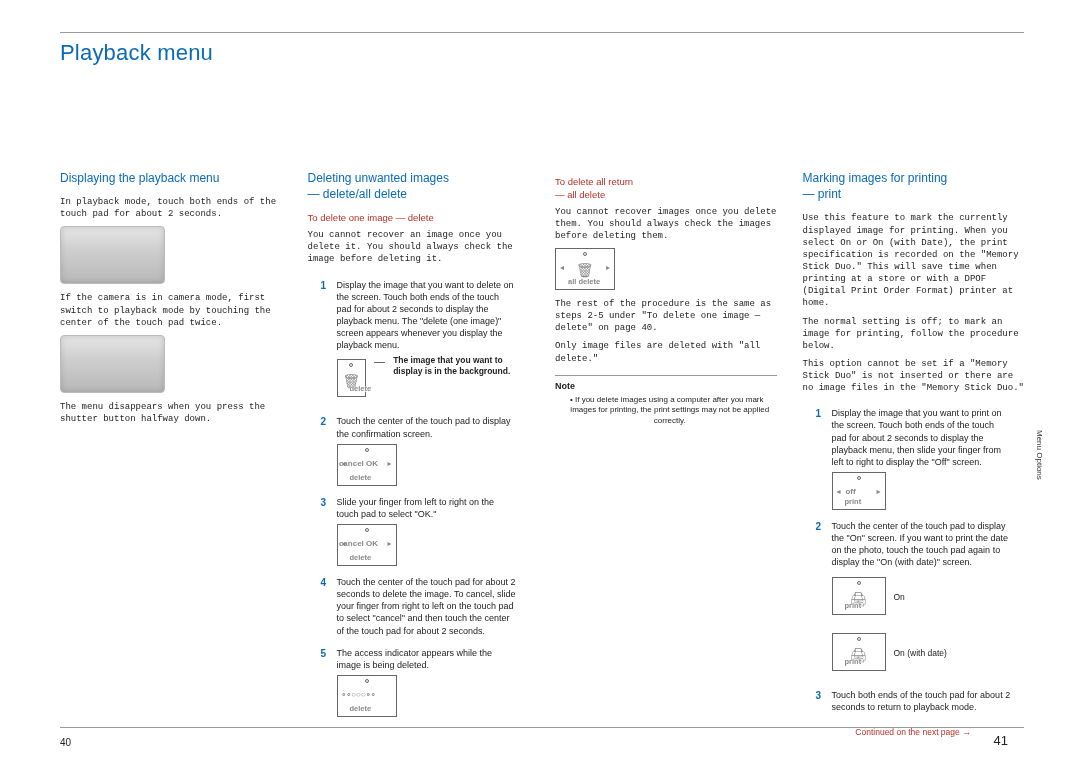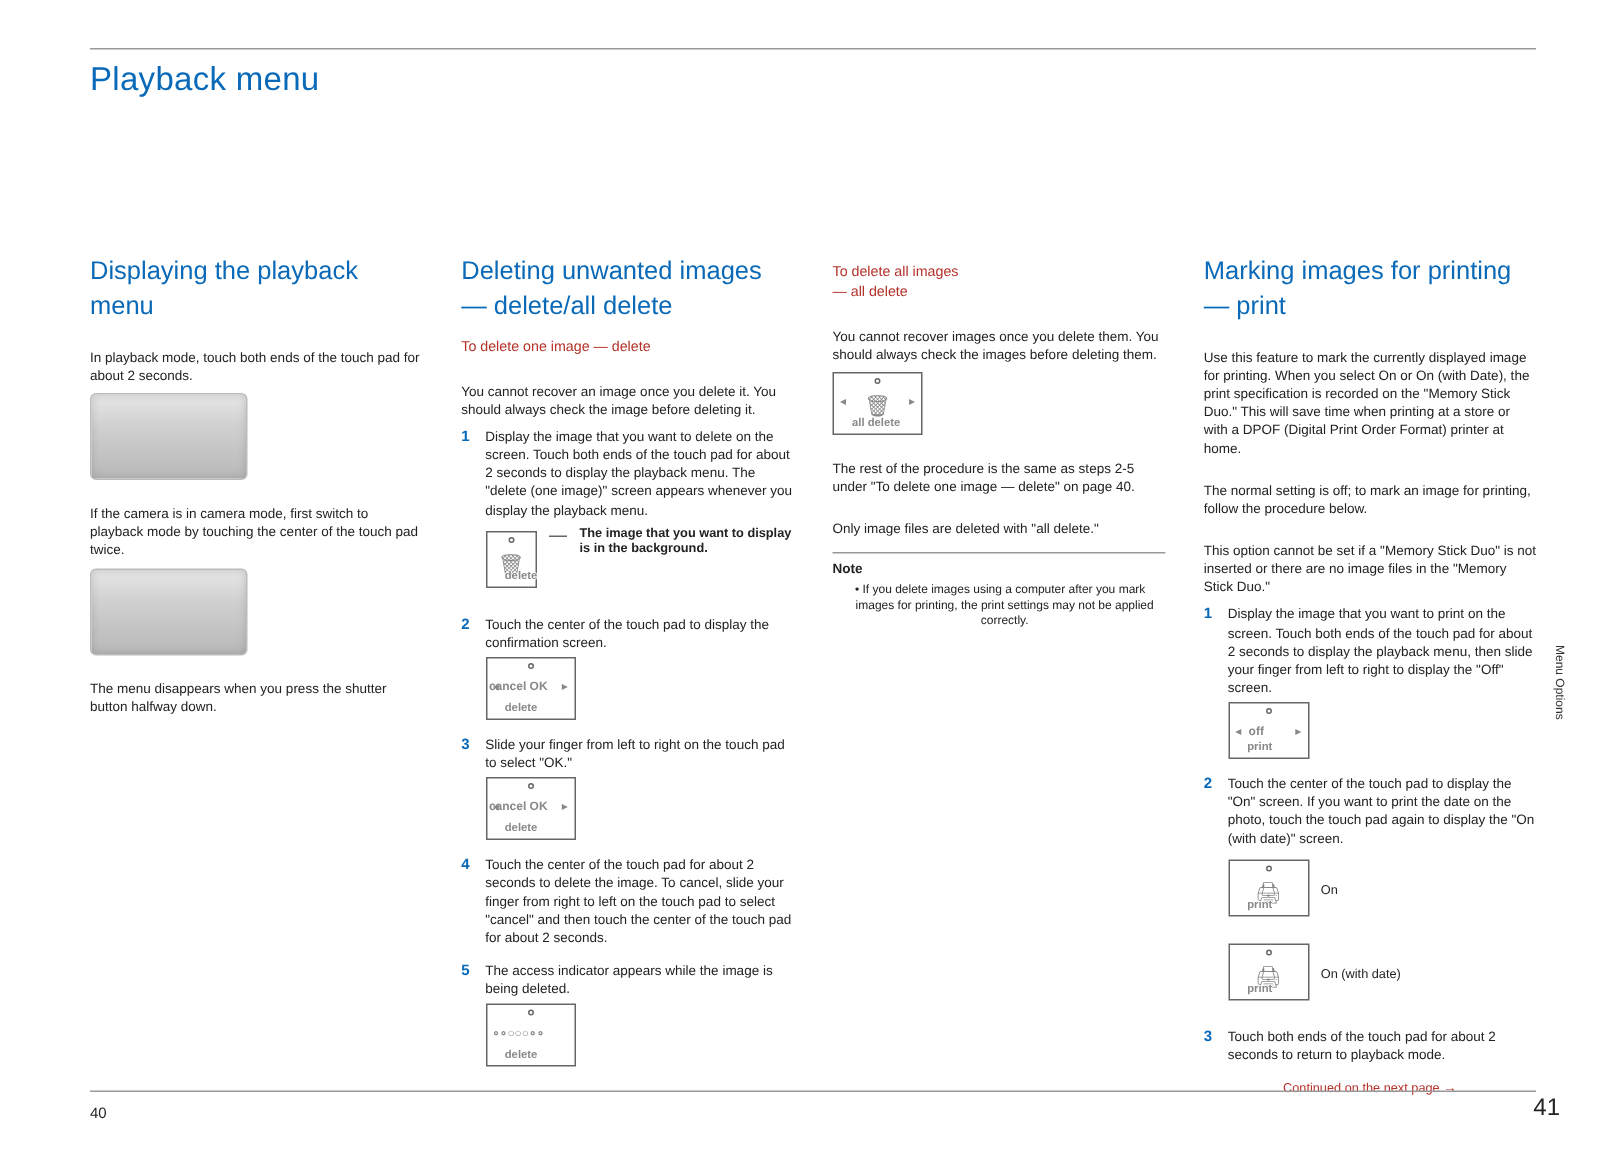--- a/index.html
+++ b/index.html
@@ -13,30 +13,30 @@
   .bottom-rule { position: absolute; left: 60px; right: 56px; bottom: 44px; height: 1px; background: #999; }
   .chapter-title {
     position: absolute; top: 40px; left: 60px;
     font-size: 22px; color: #0a6ab8; font-weight: 400; letter-spacing: 0.2px;
   }
   .columns {
     position: absolute; top: 170px; left: 60px; right: 56px; bottom: 60px;
     display: flex; gap: 26px;
   }
   .col { flex: 1 1 0; font-size: 9px; line-height: 1.35; }
-  .h-blue { color: #0a6ab8; font-size: 17px; font-weight: 400; line-height: 1.35; margin-bottom: 10px; }
+  .h-blue { color: #0a6ab8; font-size: 12px; font-weight: 400; line-height: 1.35; margin-bottom: 10px; }
   .h-red  { color: #b33128; font-size: 9.5px; font-weight: 400; line-height: 1.35; margin: 6px 0 4px; }
-  p { margin: 16px 0 6px; }
+  p { margin: 0 0 6px; font-family: Liberation Mono, monospace; }
   .thumb {
     width: 105px; height: 58px; border: 1px solid #bbb; border-radius: 4px;
     background: linear-gradient(180deg,#e6e6e6,#cfcfcf 40%,#b8b8b8);
     box-shadow: inset 0 0 6px rgba(0,0,0,0.15);
     margin: 6px 0 8px;
   }
-  ol.steps { list-style: none; padding: 0; margin: 0; counter-reset: st; }
+  ol.steps { list-style: none; padding: 0; margin: 13px; counter-reset: st; }
   ol.steps > li { position: relative; padding-left: 16px; margin: 0 0 10px; }
   ol.steps > li::before {
     counter-increment: st; content: counter(st);
     position: absolute; left: 0; top: 0;
     color: #0a6ab8; font-weight: 700; font-size: 10px;
   }
   .icon-box {
     width: 60px; height: 42px; border: 1px solid #666; position: relative;
     margin: 4px 0 8px; background: #fff;
   }
@@ -64,21 +64,21 @@
   .callout .line { width:20px; border-top:1px solid #666; margin-top:7px; }
   .callout .text { font-size:8.5px; font-weight:700; line-height:1.25; }
   .note-rule { border:0; border-top:1px solid #999; margin: 10px 0 4px; }
   .note-title { font-weight:700; font-size:9px; margin-bottom:3px; }
   .note-body { font-size:8px; line-height:1.3; padding-left:8px; text-indent:-6px;text-align:center; }
   .row-icons { display:flex; gap:8px; align-items:center; margin:4px 0 6px; }
   .row-icons .lbl { font-size:8.5px; }
   .continued { color:#b33128; font-size:8.5px; text-align:center; margin-top:6px; }
   .continued .arrow { font-size:9px; }
   .pgnum-l { position:absolute; left:60px; bottom:24px; font-size:10px; }
-  .pgnum-r { position:absolute; right:40px; bottom:24px; font-size:16px; }
+  .pgnum-r { position:absolute; right:72px; bottom:24px; font-size:13px; }
   .side-tab {
     position:absolute; right:36px; top:430px;
     writing-mode: vertical-rl; transform: rotate(0deg);
     font-size:8px; color:#333;
   }
 </style>
 </head>
 <body>
 
 <div class="page">
@@ -149,21 +149,21 @@
             <span class="dot"></span>
             <span class="mid">∘∘○○○∘∘</span>
             <span class="caption">delete</span>
           </div>
         </li>
       </ol>
     </div>
 
     <div class="col">
       <div class="h-red">
-        <span>To delete all images</span><br>
+        <span>To delete all return</span><br>
         <span>— all delete</span>
       </div>
       <p>You cannot recover images once you delete them. You should always check the images before deleting them.</p>
       <div class="icon-box">
         <span class="dot"></span>
         <span class="arrows">
             <span>◂</span>
             <span>▸</span>
           </span>
         <span class="glyph">🗑</span>

